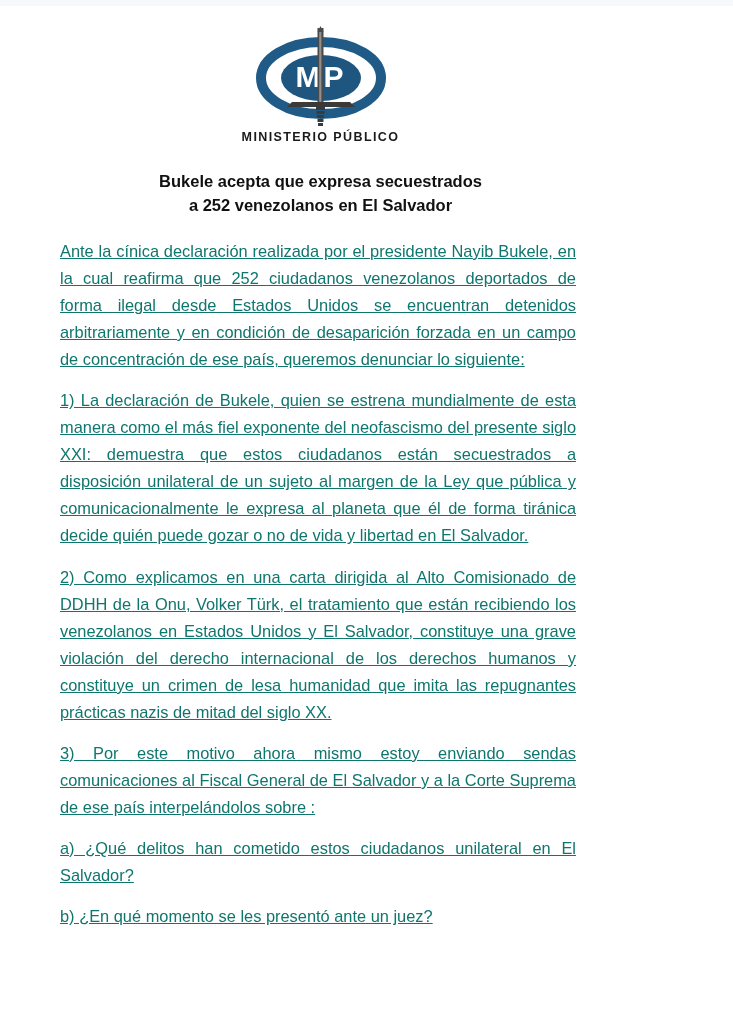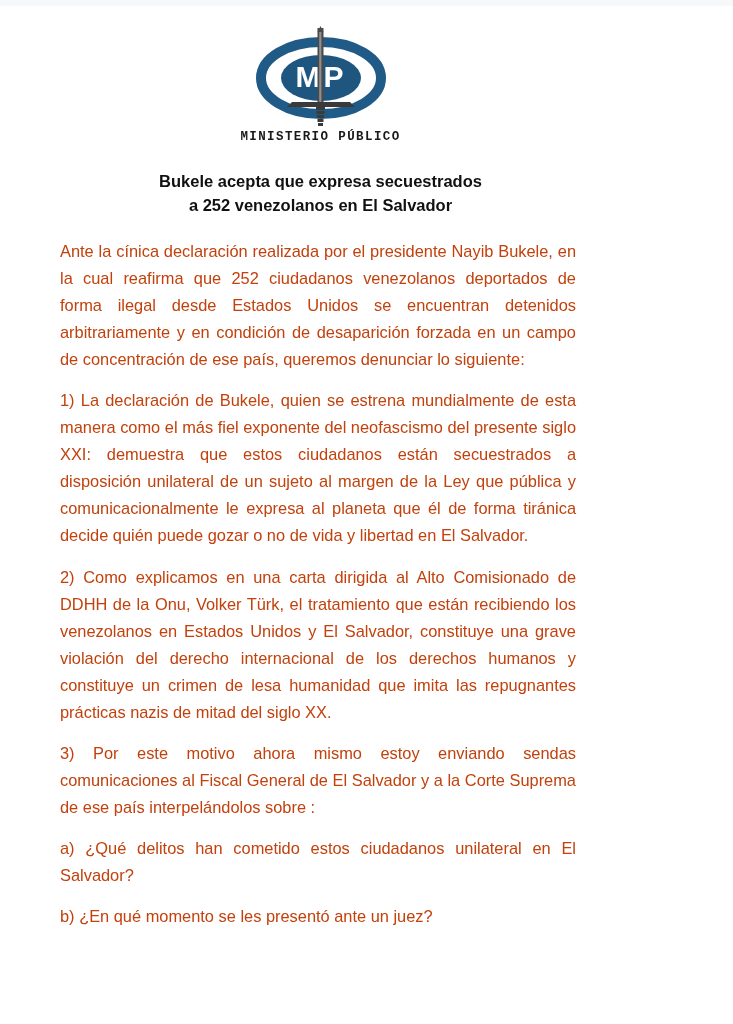--- a/index.html
+++ b/index.html
@@ -46,21 +46,21 @@
   }
   .logo-mark svg {
     display: block;
   }
   .logo-caption {
     margin-top: 2px;
     font-size: 12.5px;
     font-weight: bold;
     letter-spacing: 1.4px;
     color: #1a1a1a;
-    font-family: Liberation Mono, monospace;
+    font-family: Liberation Sans, sans-serif;
     white-space: nowrap;
   }
 
   
   .doc-title {
     text-align: center;
     font-size: 17.5px;
     font-weight: bold;
     letter-spacing: 0.6px;
     color: #111111;
@@ -81,22 +81,23 @@
   
   .body-text {
     margin: 0 48px 0 60px;
     padding-top: 20px;
   }
   .para {
     text-align: justify;
     text-justify: inter-word;
     font-size: 16.4px;
     line-height: 1.65;
-    color: #c2410c;
+    color: #0f766e;
     margin: 0 17px 14px 0;
+    text-decoration: underline;
   }
   .para:last-child {
     margin-bottom: 0;
   }
 </style>
 </head>
 <body>
 
 <div class="page">
 

